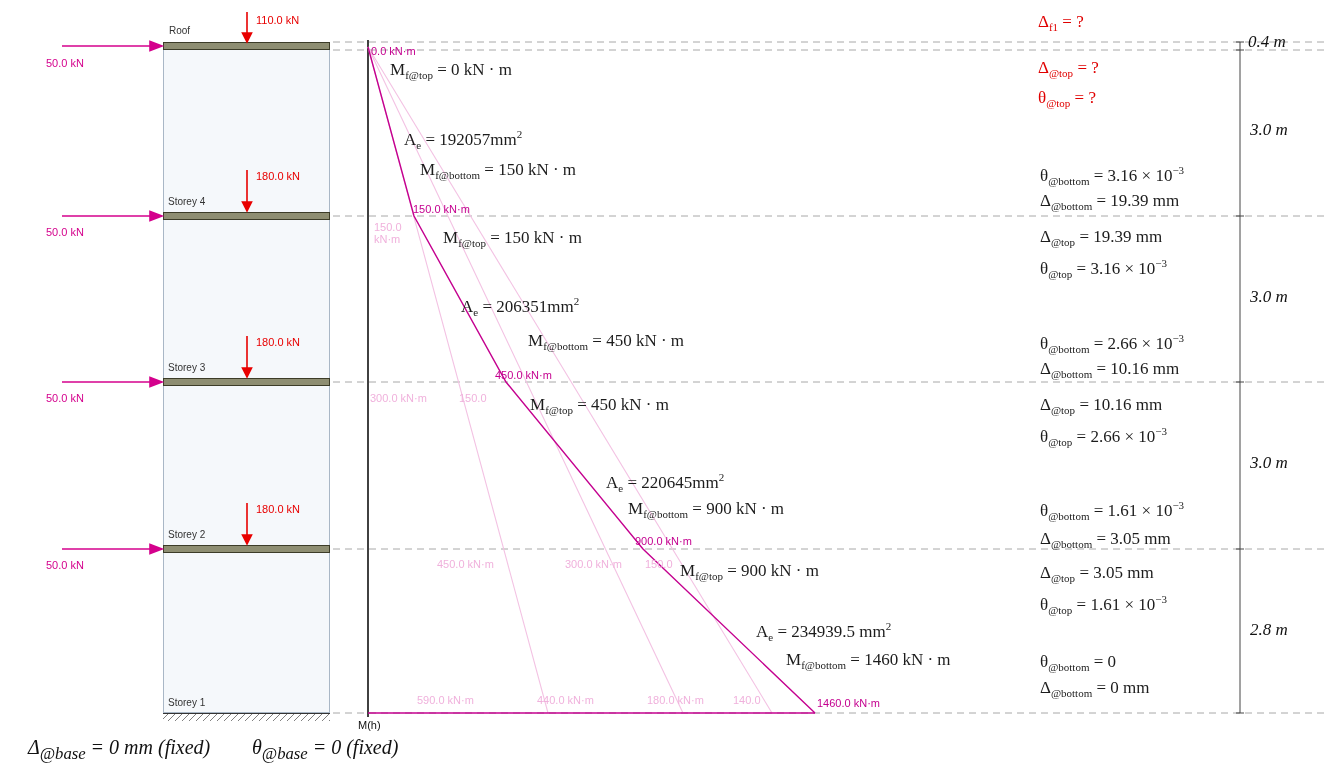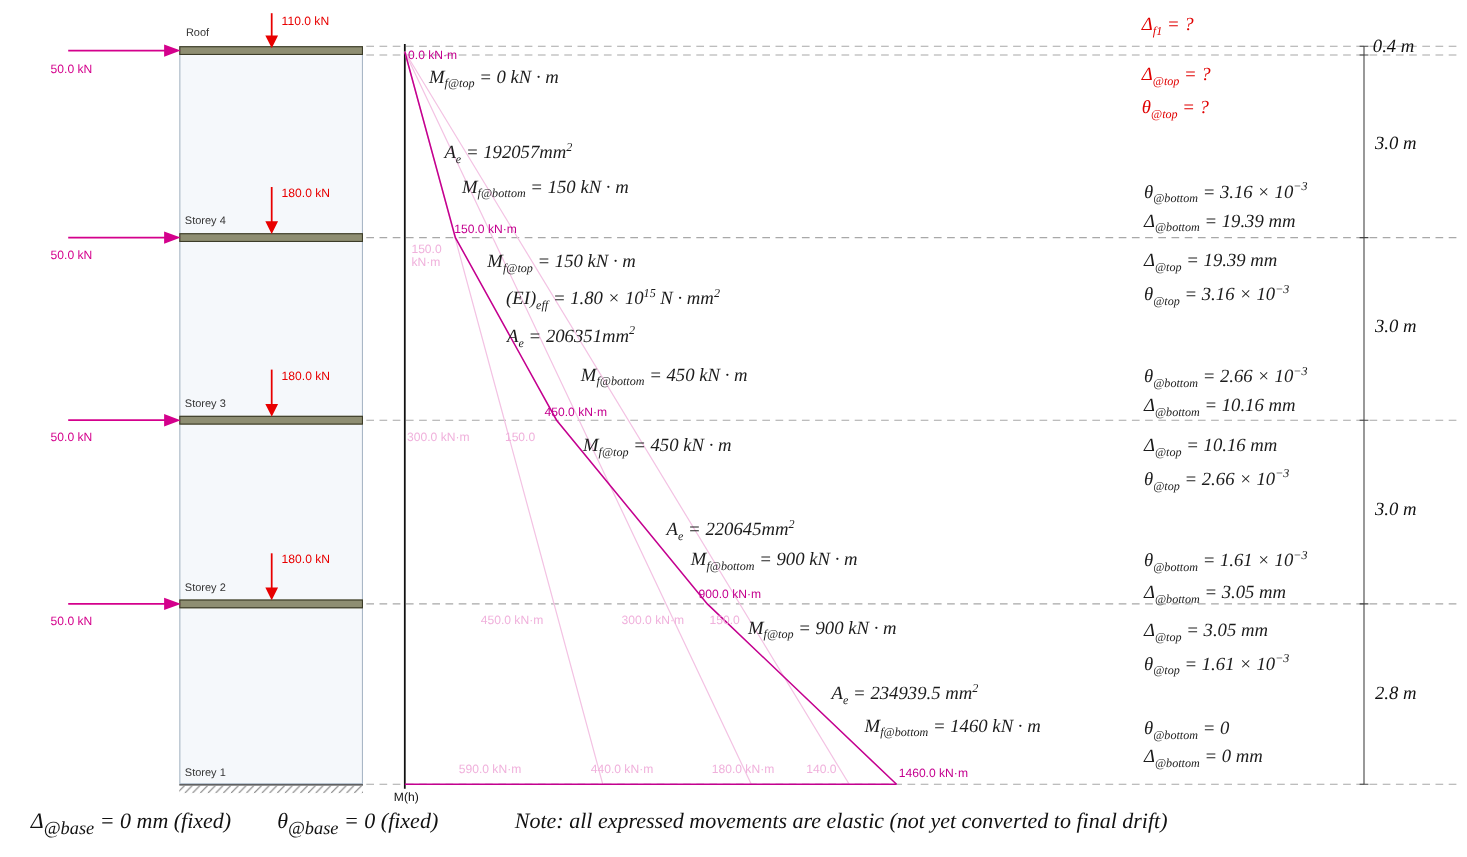--- a/index.html
+++ b/index.html
@@ -1,20 +1,20 @@
 <!DOCTYPE html>
 <html><head>
 <meta charset="utf-8">
 <style>
   * { margin:0; padding:0; box-sizing:border-box; }
   html,body { background:#ffffff; }
   .canvas { position:relative; width:1334px; height:779px; background:#fff; overflow:hidden;
             font-family:"Liberation Serif","DejaVu Serif",serif; }
   .abs { position:absolute; white-space:nowrap; }
-  .f { font-style:italic; font-size:17px; color:#1c1c1c; }
+  .f { font-size:17px; color:#1c1c1c; }
   .f sub, .f sup { font-size:11px; }
   .red { color:#e00000; }
   .small { font-family:"Liberation Sans","DejaVu Sans",sans-serif; font-size:11px; }
   .mag { color:#c4008f; }
   .pinktxt { color:#f0b1dc; }
   .wrap { white-space:normal; line-height:1.12; width:46px; }
   .lvl { font-family:"Liberation Sans","DejaVu Sans",sans-serif; font-size:10px; color:#333; }
   .loadr { font-family:"Liberation Sans","DejaVu Sans",sans-serif; font-size:11px; color:#e80000; }
   .loadm { font-family:"Liberation Sans","DejaVu Sans",sans-serif; font-size:11px; color:#d4008c; }
   .dim { font-style:italic; font-size:17px; color:#111; }
@@ -136,21 +136,20 @@
   <div class="abs small pinktxt" style="left:417px;top:694px">590.0 kN·m</div>
   <div class="abs small pinktxt" style="left:537px;top:694px">440.0 kN·m</div>
   <div class="abs small pinktxt" style="left:647px;top:694px">180.0 kN·m</div>
   <div class="abs small pinktxt" style="left:733px;top:694px">140.0</div>
 
   <div class="abs f" style="left:390px;top:60px">M<sub>f@top</sub> = 0 kN · m</div>
   <div class="abs f" style="left:404px;top:128px">A<sub>e</sub> = 192057mm<sup>2</sup></div>
   <div class="abs f" style="left:420px;top:160px">M<sub>f@bottom</sub> = 150 kN · m</div>
 
   <div class="abs f" style="left:443px;top:228px">M<sub>f@top</sub> = 150 kN · m</div>
-  <div class="abs f" style="left:460px;top:261px">(EI)<sub>eff</sub> = 1.80 × 10<sup>15</sup> N · mm<sup>2</sup></div>
   <div class="abs f" style="left:461px;top:295px">A<sub>e</sub> = 206351mm<sup>2</sup></div>
   <div class="abs f" style="left:528px;top:331px">M<sub>f@bottom</sub> = 450 kN · m</div>
 
   <div class="abs f" style="left:530px;top:395px">M<sub>f@top</sub> = 450 kN · m</div>
   <div class="abs f" style="left:606px;top:471px">A<sub>e</sub> = 220645mm<sup>2</sup></div>
   <div class="abs f" style="left:628px;top:499px">M<sub>f@bottom</sub> = 900 kN · m</div>
 
   <div class="abs f" style="left:680px;top:561px">M<sub>f@top</sub> = 900 kN · m</div>
   <div class="abs f" style="left:756px;top:620px">A<sub>e</sub> = 234939.5 mm<sup>2</sup></div>
   <div class="abs f" style="left:786px;top:650px">M<sub>f@bottom</sub> = 1460 kN · m</div>
@@ -175,15 +174,14 @@
   <div class="abs f" style="left:1040px;top:678px">Δ<sub>@bottom</sub> = 0 mm</div>
 
   <div class="abs dim" style="left:1248px;top:32px">0.4 m</div>
   <div class="abs dim" style="left:1250px;top:120px">3.0 m</div>
   <div class="abs dim" style="left:1250px;top:287px">3.0 m</div>
   <div class="abs dim" style="left:1250px;top:453px">3.0 m</div>
   <div class="abs dim" style="left:1250px;top:620px">2.8 m</div>
 
   <div class="abs note" style="left:28px;top:736px">Δ<sub>@base</sub> = 0 mm (fixed)</div>
   <div class="abs note" style="left:252px;top:736px">θ<sub>@base</sub> = 0 (fixed)</div>
-  <div class="abs note" style="left:468px;top:736px">Note: all expressed movements are elastic (not yet converted to final drift)</div>
 
 </div>
 
 </body></html>

